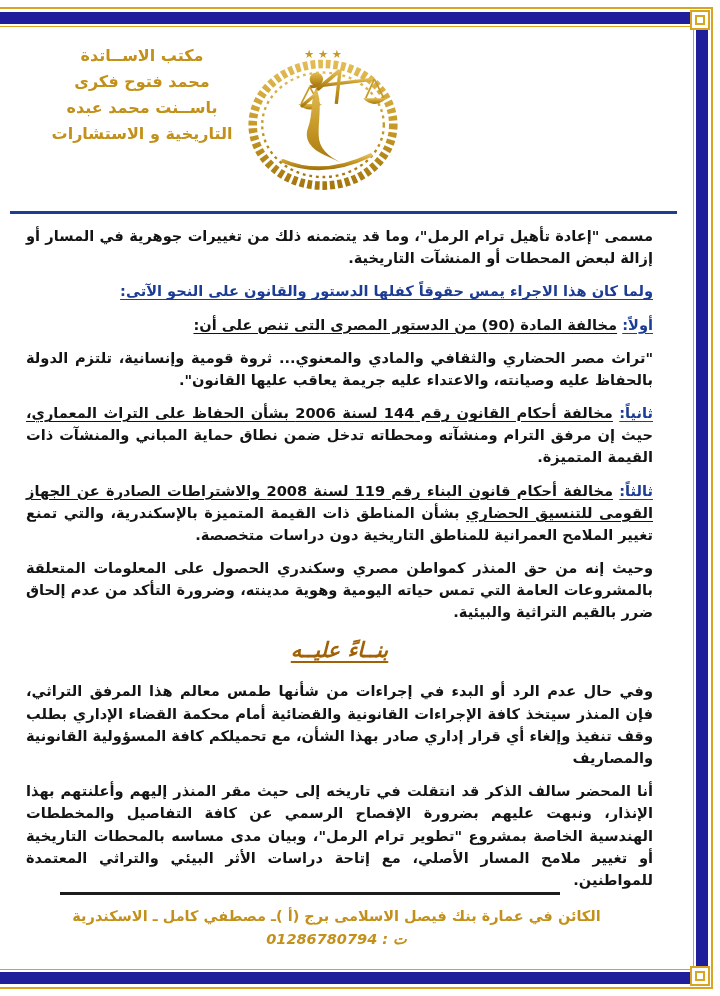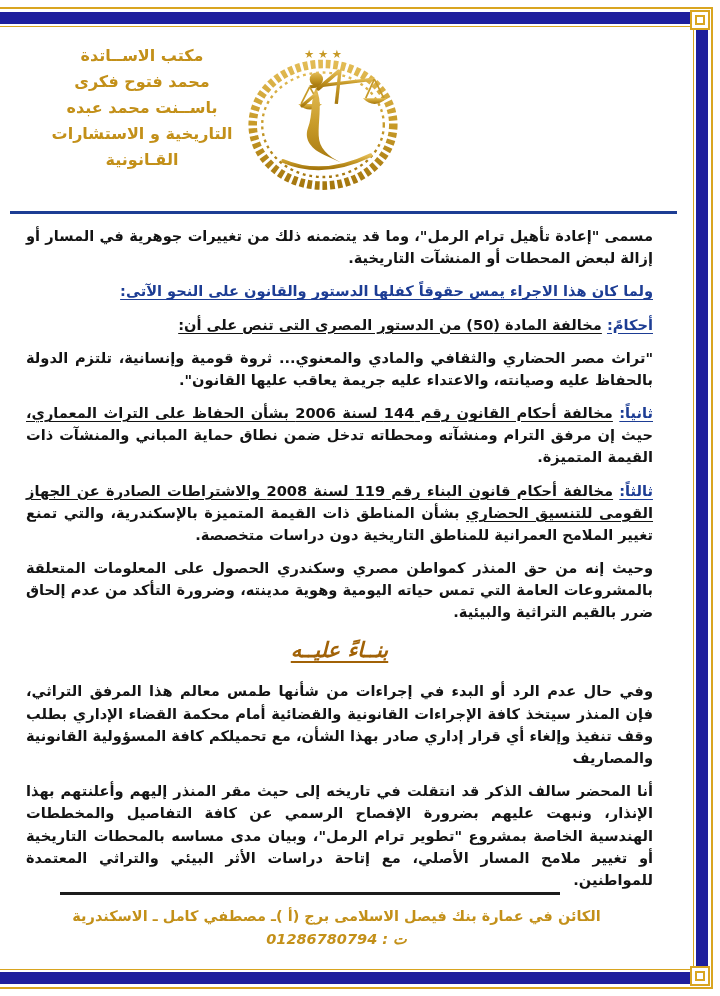--- a/index.html
+++ b/index.html
@@ -106,21 +106,20 @@
   <div class="corner bl"></div>
   <div class="corner br"></div>
 
   <div class="inner">
 
     <div class="office-block">
       <div>مكتب الاســاتدة</div>
       <div>محمد فتوح فكرى</div>
       <div>باســنت محمد عبده</div>
       <div>التاريخية و الاستشارات</div>
-      <div>القـانونية</div>
     </div>
 
     <div class="logo-wrap">
       <svg width="190" height="152" viewBox="0 0 200 160">
         <defs>
           <linearGradient id="gold" x1="0" y1="0" x2="0" y2="1">
             <stop offset="0" stop-color="#e2bb54"></stop>
             <stop offset="0.5" stop-color="#c79a28"></stop>
             <stop offset="1" stop-color="#a5770e"></stop>
           </linearGradient>
@@ -155,22 +154,22 @@
 
       <p>
         <span>مسمى "إعادة تأهيل ترام الرمل"، وما قد يتضمنه ذلك من تغييرات جوهرية في المسار أو إزالة لبعض المحطات أو المنشآت التاريخية.</span>
       </p>
 
       <p>
         <span class="h-blue">ولما كان هذا الاجراء يمس حقوقاً كفلها الدستور والقانون على النحو الآتى:</span>
       </p>
 
       <p>
-        <span class="lead-blue">أحكامً:</span>
-        <span class="u">مخالفة المادة (50) من الدستور المصرى التى تنص على أن:</span>
+        <span class="lead-blue">أولاً:</span>
+        <span class="u">مخالفة المادة (90) من الدستور المصرى التى تنص على أن:</span>
       </p>
 
       <p>
         <span>"تراث مصر الحضاري والثقافي والمادي والمعنوي... ثروة قومية وإنسانية، تلتزم الدولة بالحفاظ عليه وصيانته، والاعتداء عليه جريمة يعاقب عليها القانون".</span>
       </p>
 
       <p>
         <span class="lead-blue">ثانياً:</span>
         <span class="u">مخالفة أحكام القانون رقم 144 لسنة 2006 بشأن الحفاظ على التراث المعماري،</span>
         <span>حيث إن مرفق الترام ومنشآته ومحطاته تدخل ضمن نطاق حماية المباني والمنشآت ذات القيمة المتميزة.</span>

